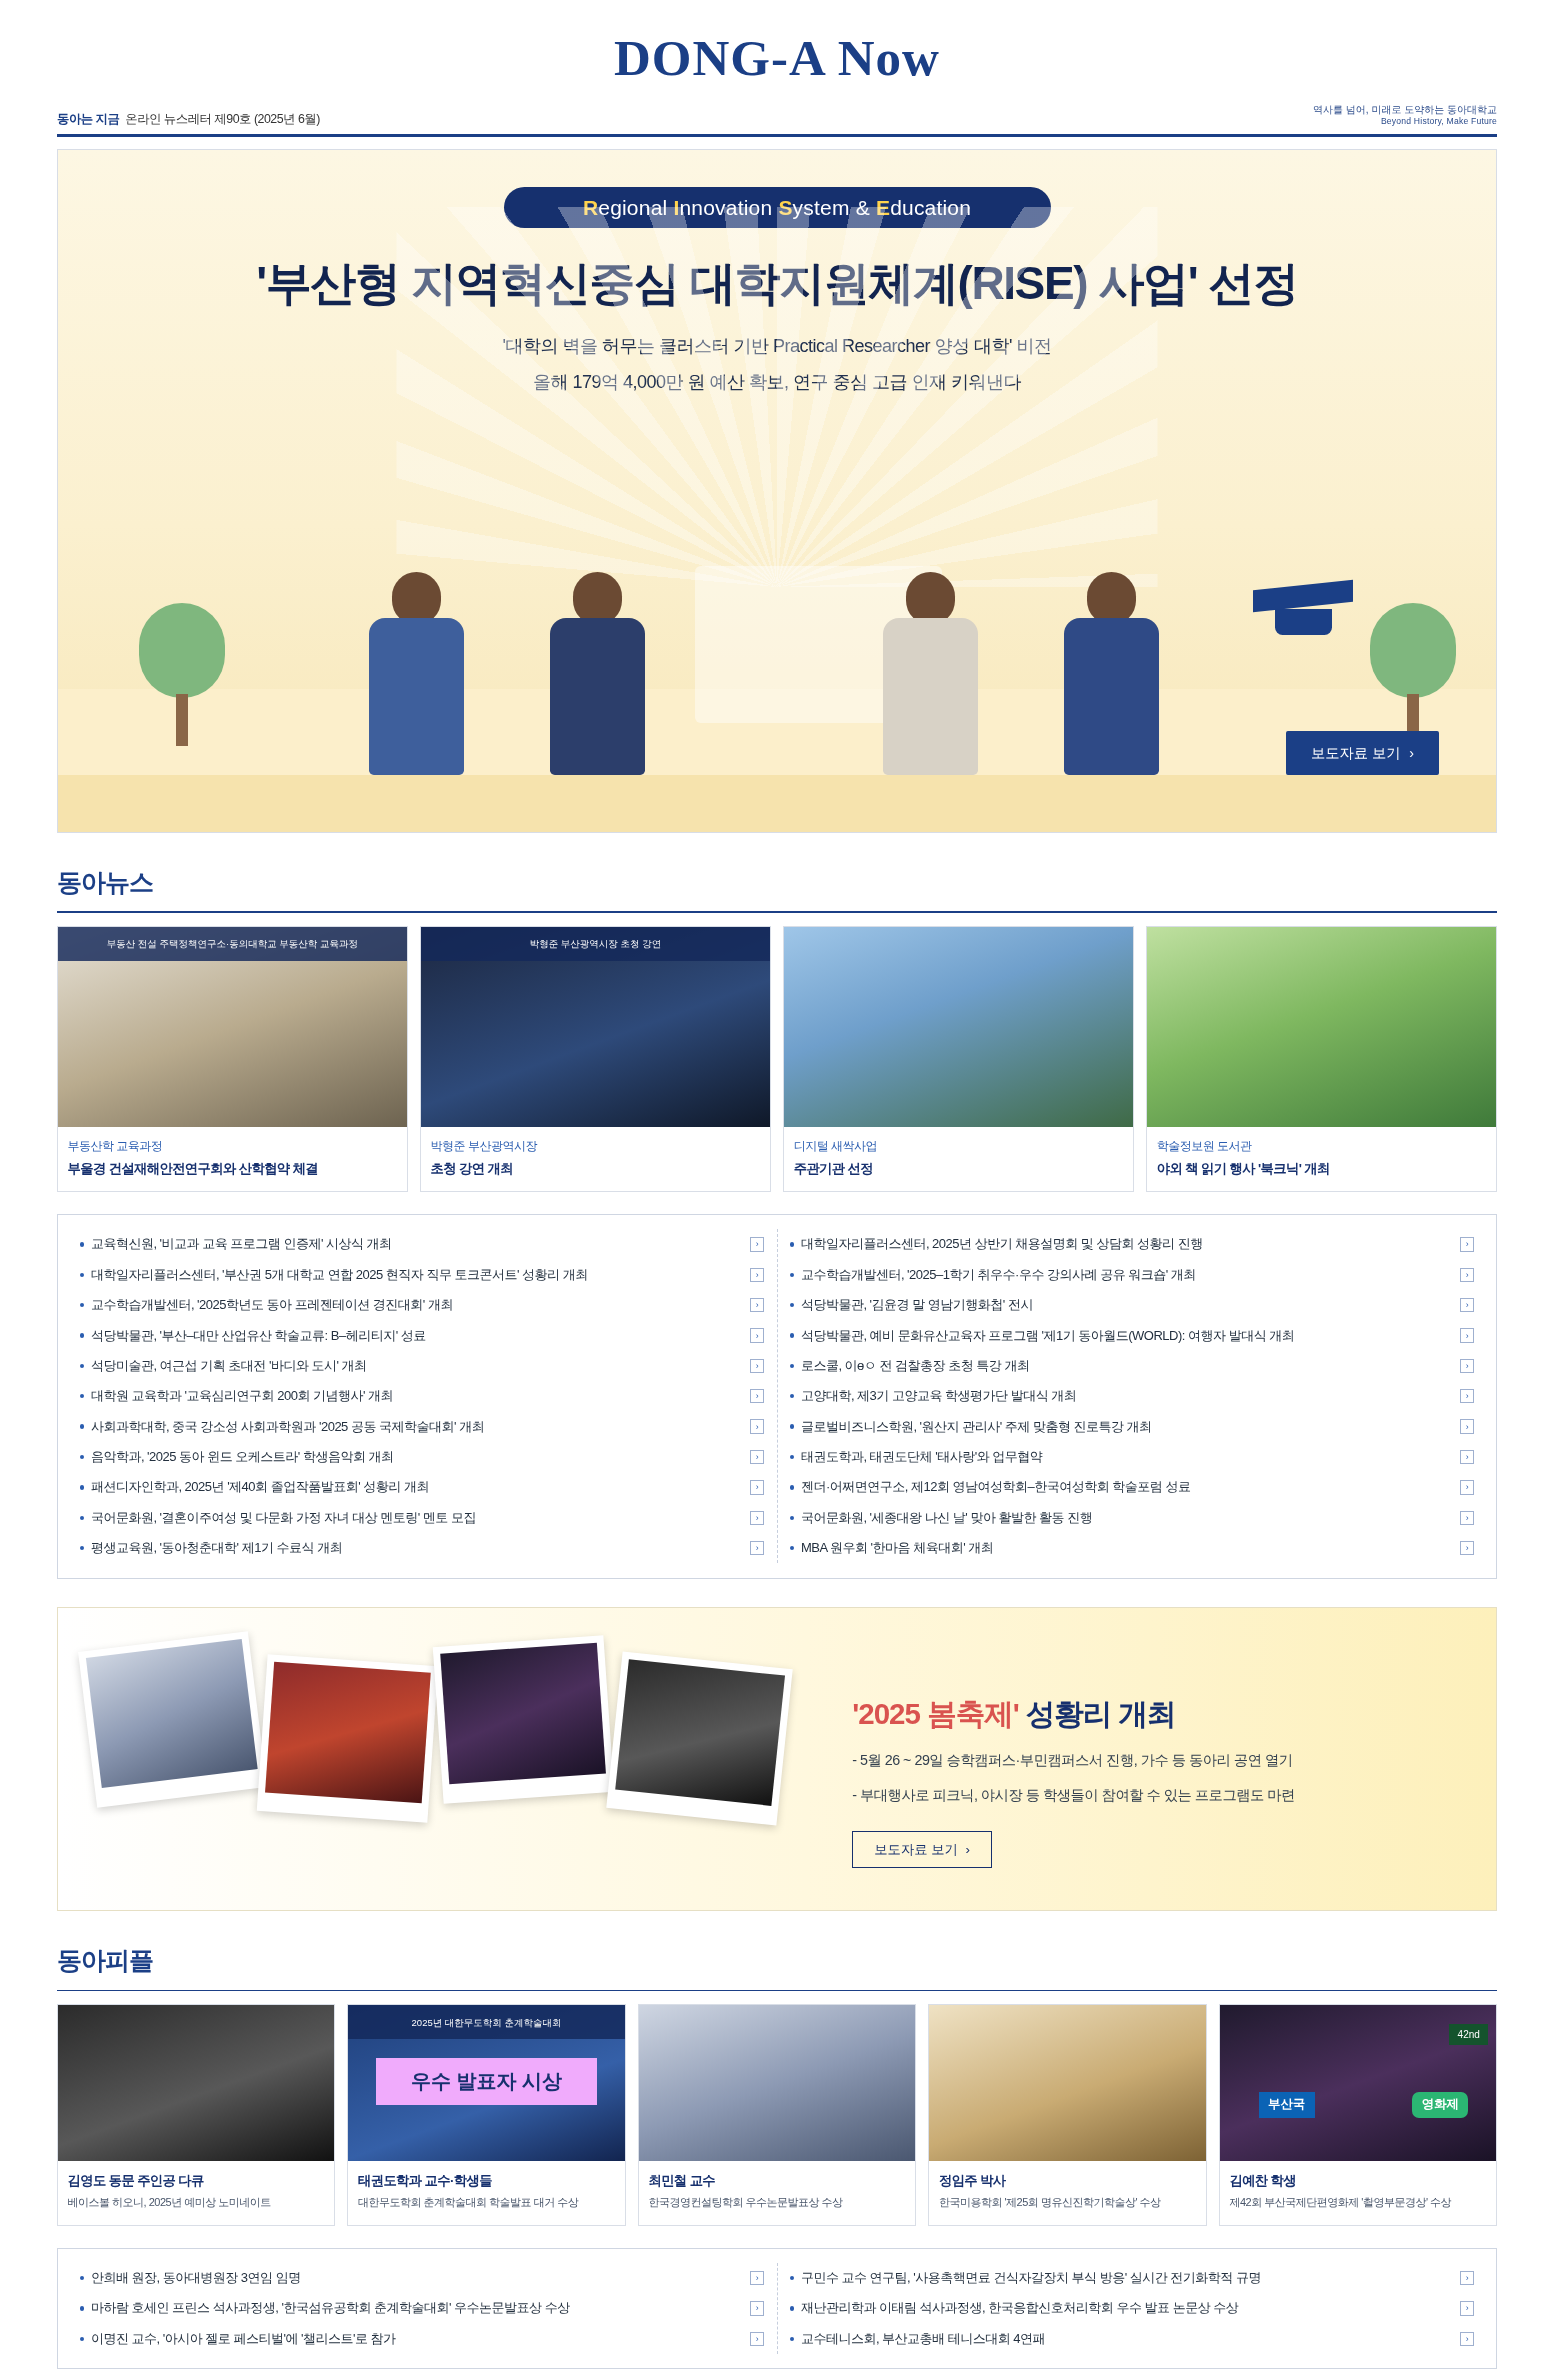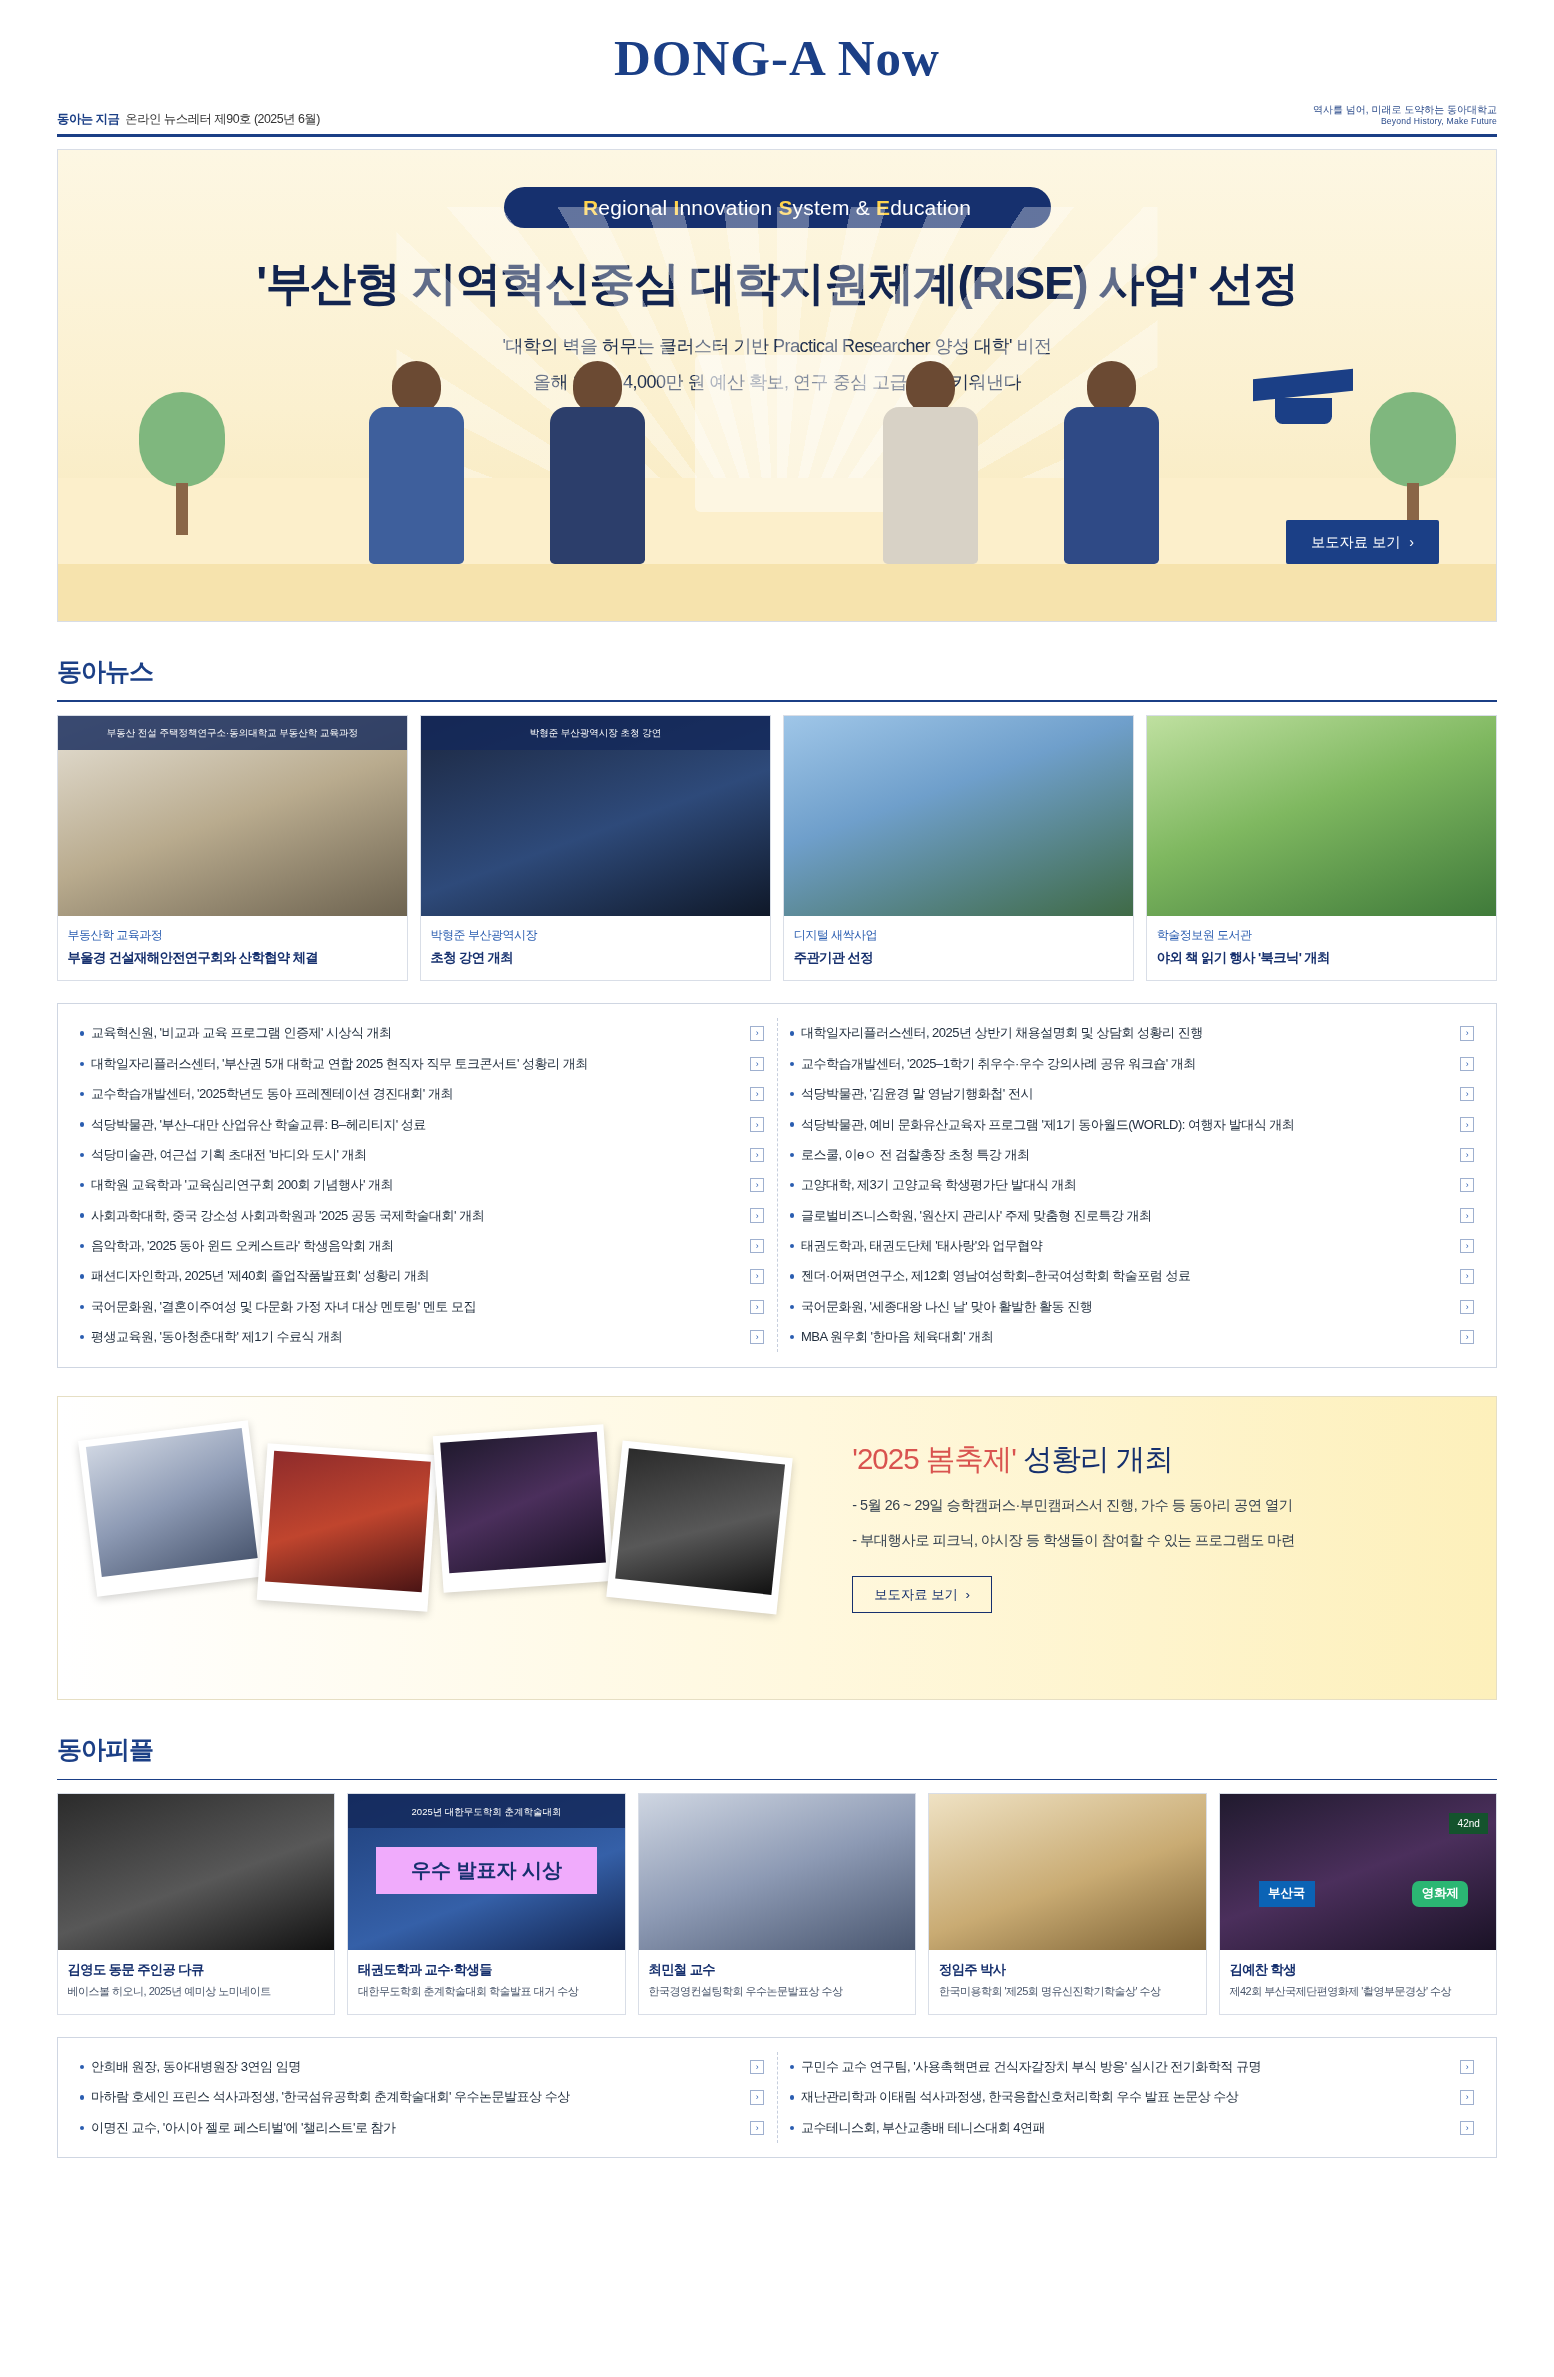--- a/index.html
+++ b/index.html
@@ -57,21 +57,21 @@
     background: #1b3f86;
     margin: 0 57px;
   }
 
   
   .hero {
     margin: 12.4px 57px 0 57px;
     border: 0.5px solid #d8dde6;
     background: linear-gradient(180deg,#fdf7e3 0%, #fbf0cf 55%, #f7e7b8 100%);
     position: relative;
-    height: 473px;
+    height: 684px;
     overflow: hidden;
   }
   .hero .ribbon {
     margin: 37px auto 0 auto;
     width: 547px;
     height: 41px;
     border-radius: 20.4px;
     background: #16306e;
     color: #fff;
     display: flex;
@@ -262,21 +262,21 @@
   }
   .polaroid .inner { width: 100%; height: 100%; }
   .pol1 { left: 28.5px; top: 33px; width: 171px; height: 157px; transform: rotate(-7deg); }
   .pol2 { left: 204px; top: 52px; width: 171px; height: 157px; transform: rotate(4deg); }
   .pol3 { left: 380px; top: 33px; width: 171px; height: 157px; transform: rotate(-4deg); }
   .pol4 { left: 556px; top: 52px; width: 171px; height: 157px; transform: rotate(6deg); }
   .festival .copy {
     flex: 1; padding: 43px 33px 0 14.3px;
   }
   .festival .copy h2 {
-    font-size: 29.5px; color: #16306e; letter-spacing:-1px; font-weight:normal;
+    font-size: 29.5px; color: #16306e; letter-spacing:-1px; font-weight:bold;margin-top:44px;
   }
   .festival .copy h2 .y { color:#d9534f; }
   .festival .copy p {
     font-size: 14.3px; color:#33404f; margin-top: 16px; letter-spacing:-0.5px;
   }
   .festival .copy .btn {
     margin-top: 26px; display:inline-flex; align-items:center; gap:7.6px;
     border:1px solid #16306e; color:#16306e; padding: 8.6px 21px; font-size: 13.3px;
   }
 

